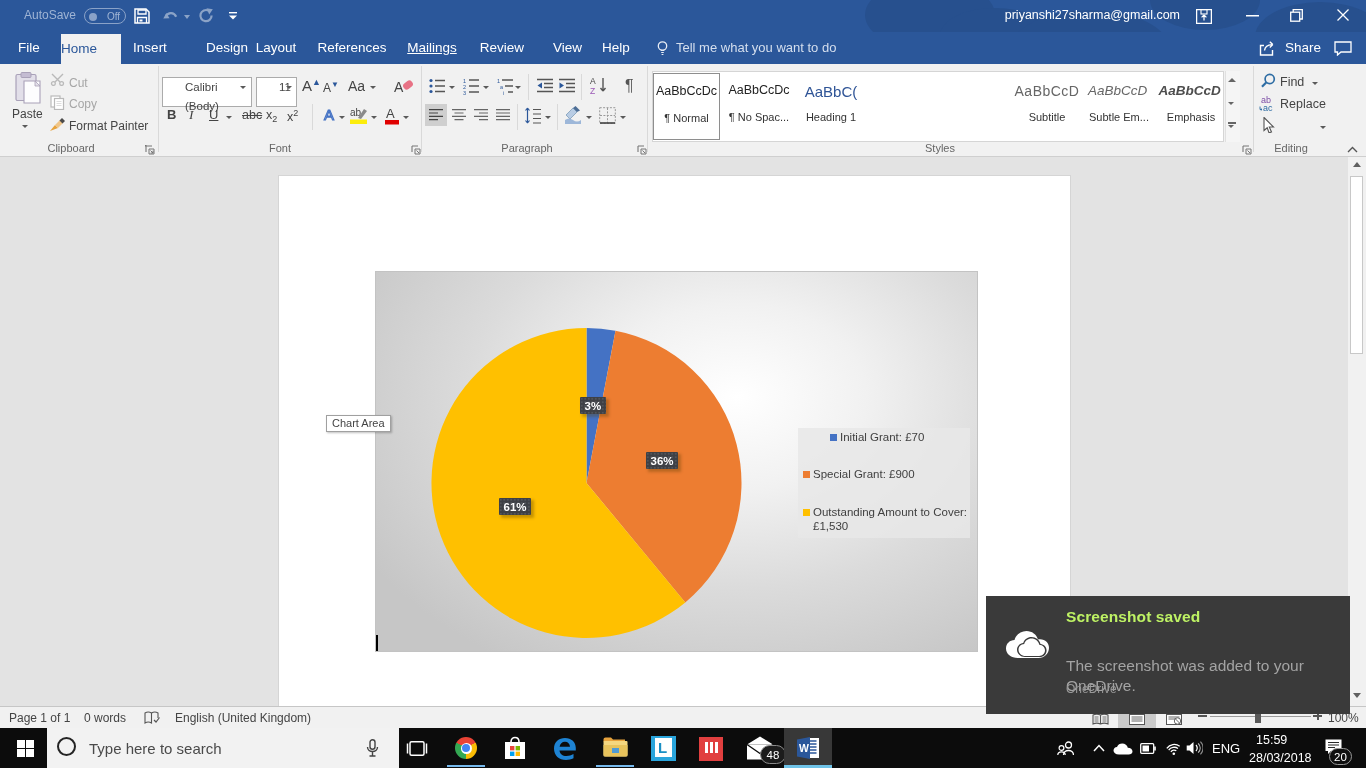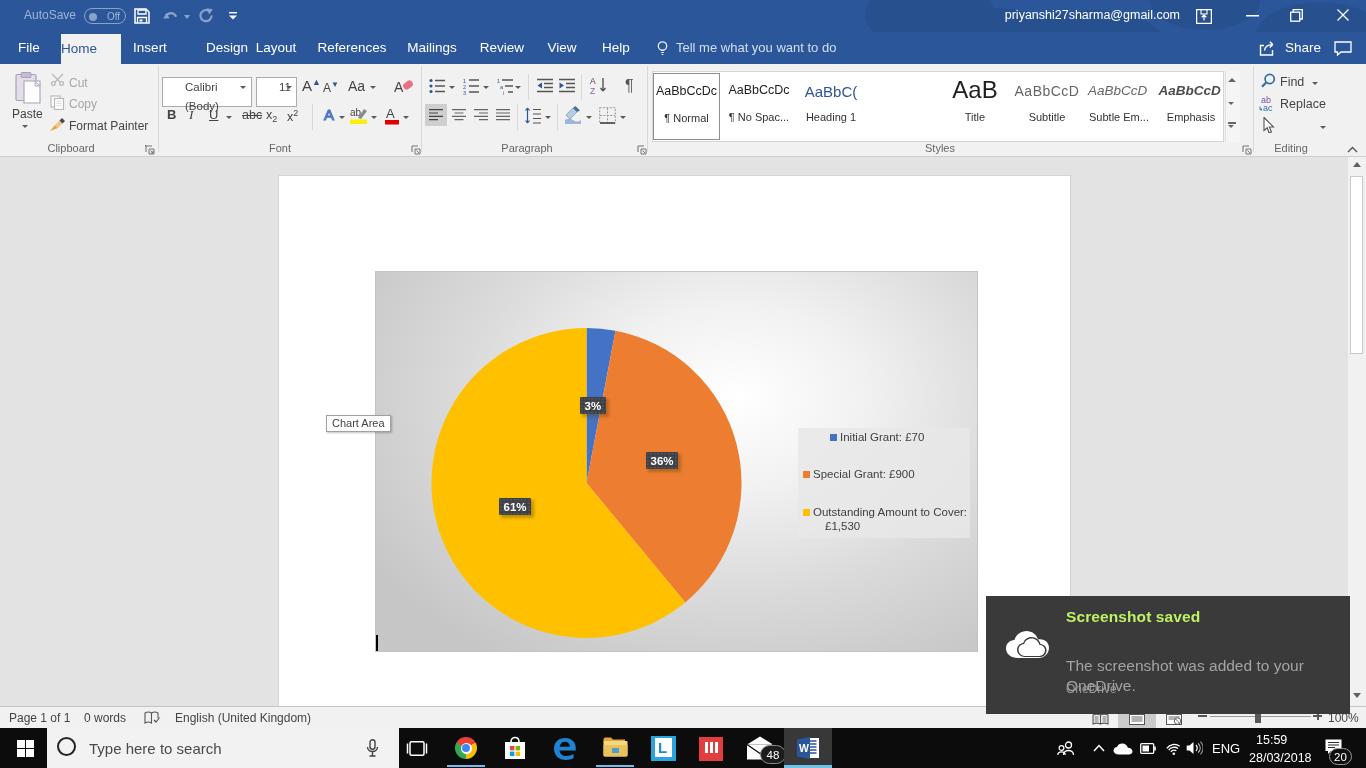--- a/index.html
+++ b/index.html
@@ -116,23 +116,23 @@
     </svg>
 </div>
 
 <div id="tabrow">
   <div class="tab" style="left:10px; width:38px;">File</div>
   <div id="hometab">Home</div>
   <div class="tab" style="left:128px; width:44px;">Insert</div>
   <div class="tab" style="left:168px; width:54px;margin-left:32px;">Design</div>
   <div class="tab" style="left:250px; width:52px;">Layout</div>
   <div class="tab" style="left:314px; width:76px;">References</div>
-  <div class="tab" style="left:402px; width:60px;">Mailings</div>
+  <div class="tab" style="left:402px; width:60px;text-decoration:underline;">Mailings</div>
   <div class="tab" style="left:474px; width:56px;">Review</div>
-  <div class="tab" style="left:542px; width:40px;">View</div>
+  <div class="tab" style="left:542px; width:40px;text-align:right;">View</div>
   <div class="tab" style="left:596px; width:40px;">Help</div>
   <svg class="abs" style="left:656px;top:8px" width="13" height="17" viewBox="0 0 13 17">
       <circle cx="6.5" cy="6" r="4.2" fill="none" stroke="#e8edf5" stroke-width="1.3"></circle>
       <path d="M4.8 10.5 h3.4 M5.2 12.5 h2.6 M5.6 14.5 h1.8" stroke="#e8edf5" stroke-width="1.2"></path>
     </svg>
   <div class="tab" style="left:676px; width:170px; text-align:left; color:#d5dfee; font-size:13px;">Tell me what you want to do</div>
   <svg class="abs" style="left:1259px;top:9px" width="17" height="15" viewBox="0 0 17 15">
       <path d="M5 4.5 H1.5 V14 H13.5 V9" fill="none" stroke="#fff" stroke-width="1.4"></path>
       <path d="M5.5 9.5 C6 5.5 9 3.6 13.8 3.6 M13.8 3.6 L10.8 0.8 M13.8 3.6 L10.8 6.4" fill="none" stroke="#fff" stroke-width="1.4"></path>
     </svg>
@@ -298,24 +298,20 @@
     <div class="sample" style="font-size:12.5px;color:#222;">AaBbCcDc</div>
     <div class="name">¶ Normal</div>
   </div>
   <div class="styitem" style="left:726px;">
     <div class="sample" style="font-size:12.5px;color:#222;">AaBbCcDc</div>
     <div class="name">¶ No Spac...</div>
   </div>
   <div class="styitem" style="left:798px;">
     <div class="sample" style="font-size:15px;color:#2f5496;">AaBbC(</div>
     <div class="name">Heading 1</div>
-  </div>
-  <div class="styitem" style="left:942px;">
-    <div class="sample" style="font-size:24px;top:3px;color:#1f1f1f;font-weight:400;">AaB</div>
-    <div class="name">Title</div>
   </div>
   <div class="styitem" style="left:1014px;">
     <div class="sample" style="font-size:14px;color:#666;letter-spacing:0.5px;">AaBbCcD</div>
     <div class="name">Subtitle</div>
   </div>
   <div class="styitem" style="left:1086px;">
     <div class="sample" style="font-size:13.5px;color:#666;font-style:italic;">AaBbCcD </div>
     <div class="name">Subtle Em...</div>
   </div>
   <div class="styitem" style="left:1158px;">
@@ -366,21 +362,21 @@
           <path d="M 239.5 58.7 A 155 155 0 0 1 309.3 330.4 L 210.5 211 Z" fill="#ed7d31"></path>
           <path d="M 309.3 330.4 A 155 155 0 1 1 210.5 56 L 210.5 211 Z" fill="#ffc000"></path>
         </g>
       </svg>
       <div class="dlabel" style="left:204px; top:125px;">3%</div>
       <div class="dlabel" style="left:270px; top:180px;">36%</div>
       <div class="dlabel" style="left:123px; top:226px;">61%</div>
       <div id="legend">
         <div class="lrow" style="top:3px;padding-left:27px;"><span class="sq" style="background:#4472c4"></span>Initial Grant: £70</div>
         <div class="lrow" style="top:40px;"><span class="sq" style="background:#ed7d31"></span>Special Grant: £900</div>
-        <div class="lrow" style="top:77px; line-height:14px;"><span class="sq" style="background:#ffc000"></span>Outstanding Amount to Cover:<br><span style="margin-left:22px">£1,530</span></div>
+        <div class="lrow" style="top:77px; line-height:14px;"><span class="sq" style="background:#ffc000"></span>Outstanding Amount to Cover:<br><span style="margin-left:10px">£1,530</span></div>
       </div>
     </div>
     <div id="tooltip">Chart Area</div>
     <div id="caret"></div>
   </div>
 </div>
 
 <div id="scrollbar">
   <div class="abs" style="left:1px;top:0;width:16px;height:16px;background:#f1f1f1;"></div>
   <div class="abs" style="left:5px;top:5px;width:0;height:0;border-left:4px solid transparent;border-right:4px solid transparent;border-bottom:5px solid #606060;"></div>

